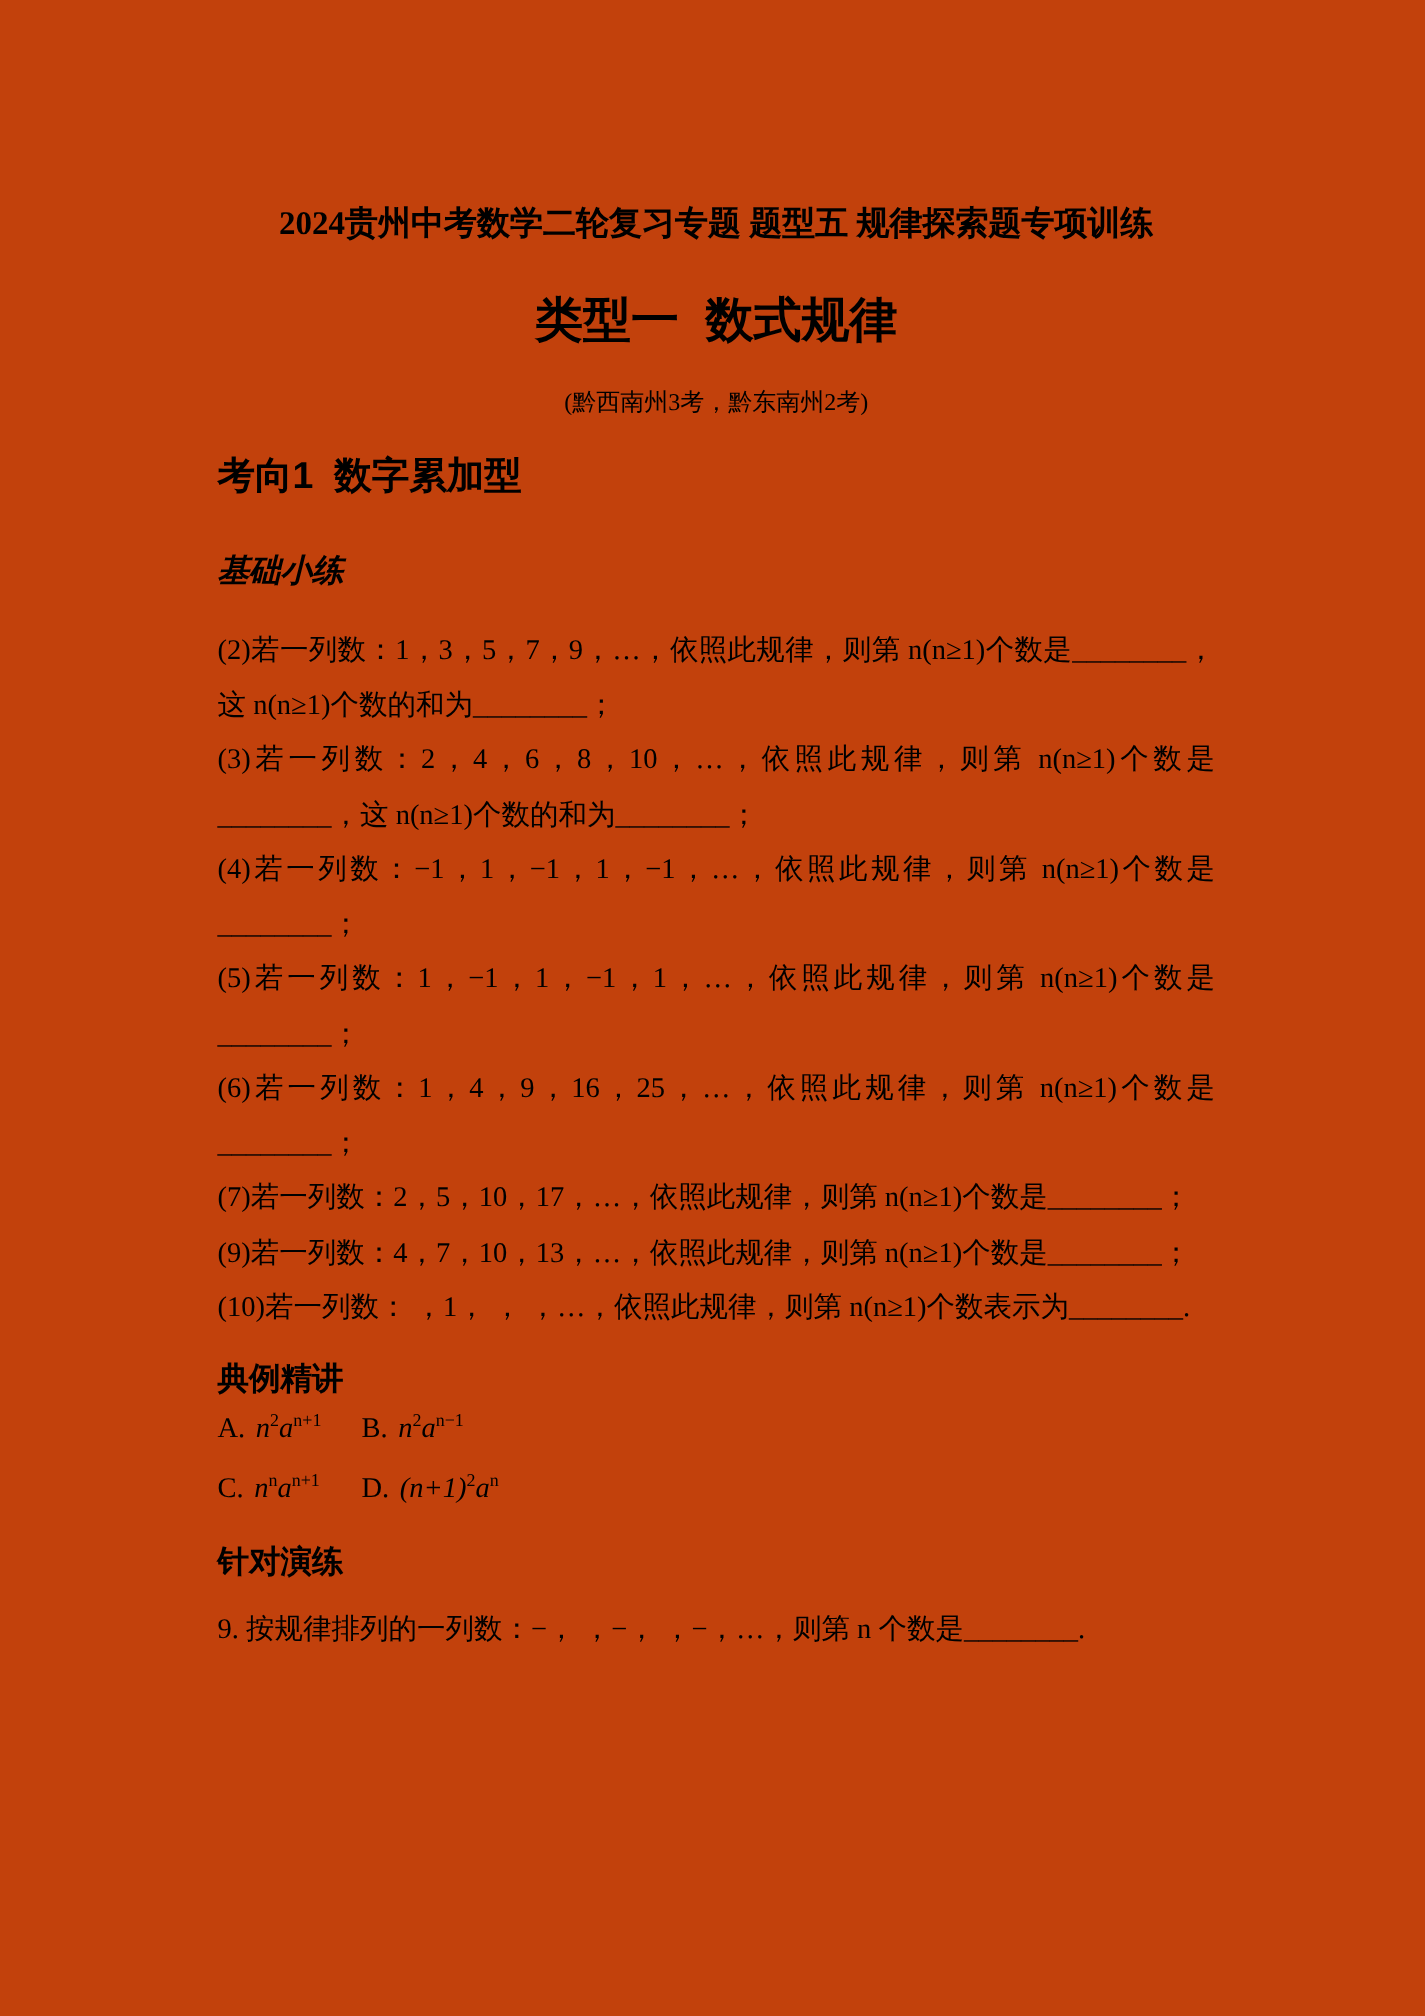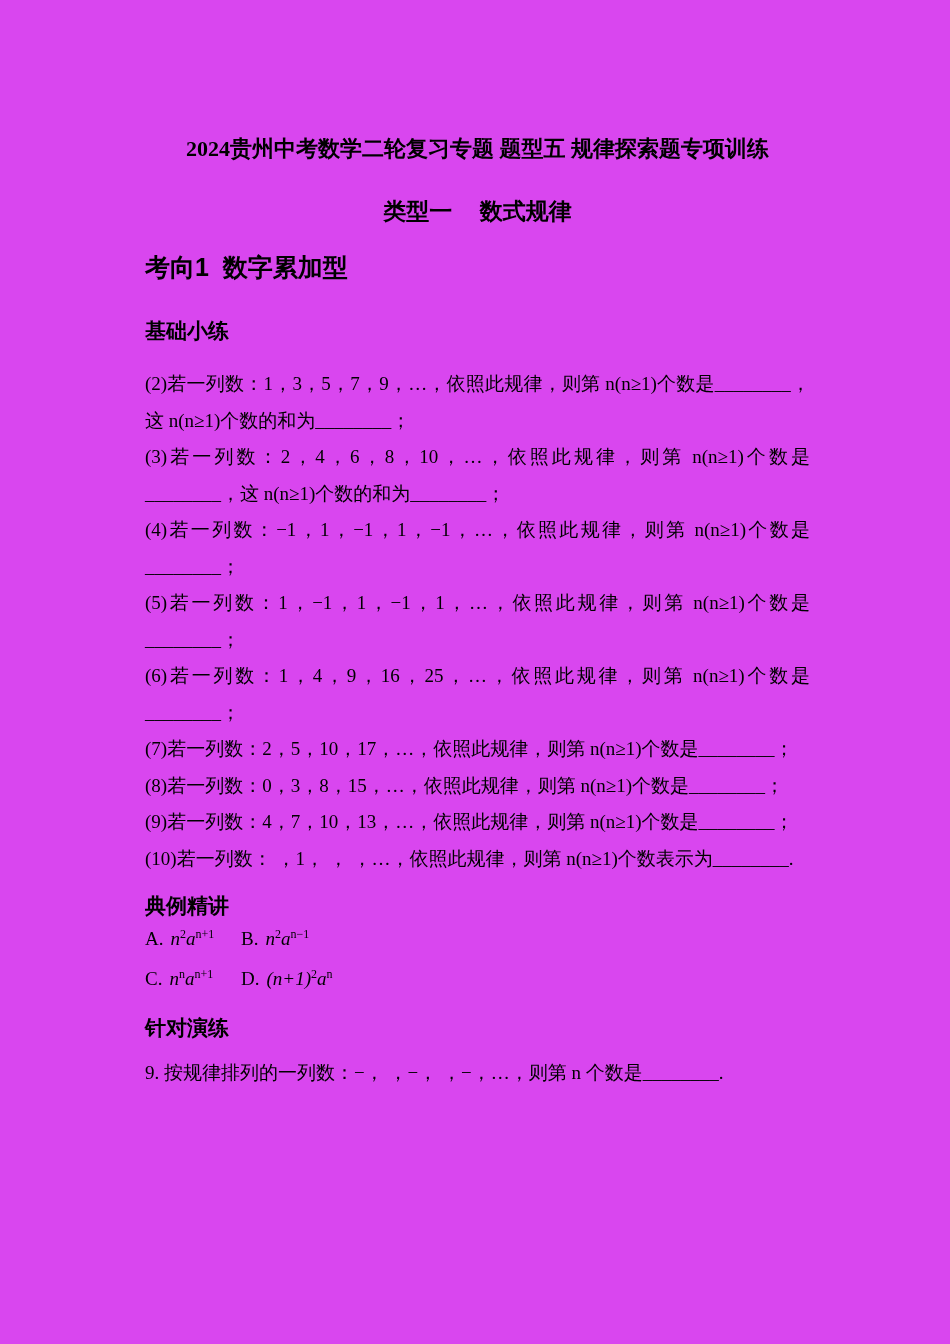--- a/index.html
+++ b/index.html
@@ -2,43 +2,43 @@
 <html><head>
 <meta charset="utf-8">
 <style>
   * { box-sizing: border-box; }
   html, body { margin: 0; padding: 0; background: #ffffff; }
   .page {
     position: relative;
     width: 950px;
     height: 1344px;
     margin: 0;
-    background: #d946ef;
+    background: #c2410c;
     color: #000000;
     padding: 136px 140px 0 145px;
     font-family: "Liberation Serif", "DejaVu Serif", serif;
     overflow: hidden;
   }
   .doc-title {
     margin: 0;
     text-align: center;
     font-size: 22px;
     line-height: 26px;
     font-weight: bold;
     white-space: pre-wrap;
     font-family: "Liberation Serif", "DejaVu Serif", serif;
   }
   .type-heading {
     margin: 34px 0 0 0;
     text-align: center;
-    font-size: 23px;
+    font-size: 32px;
     line-height: 34px;
     font-weight: bold;
     white-space: pre-wrap;
-    font-family: Liberation Mono, monospace;
+    font-family: Liberation Sans, sans-serif;
   }
   .exam-note {
     margin: 28px 0 0 0;
     text-align: center;
     font-size: 16px;
     line-height: 22px;
     white-space: pre-wrap;
   }
   .focus-heading {
     margin: 22px 0 0 0;
@@ -49,21 +49,21 @@
     white-space: pre-wrap;
     font-family: "Liberation Sans", "DejaVu Sans", sans-serif;
   }
   .section-heading {
     margin: 0;
     font-size: 21px;
     line-height: 26px;
     font-weight: bold;
     font-family: "Liberation Sans", "DejaVu Sans", sans-serif;
   }
-  .heading-basic { margin-top: 36px; }
+  .heading-basic { margin-top: 36px; font-style: italic; }
   .heading-example { margin-top: 16px; }
   .heading-targeted { margin-top: 16px; }
   .items { margin-top: 22px; }
   .items p {
     margin: 0;
     font-size: 19px;
     line-height: 36.5px;
     text-align: justify;
     white-space: pre-wrap;
   }
@@ -97,33 +97,33 @@
 </style>
 </head>
 <body>
 
 <div class="page">
 
   <h1 class="doc-title">2024贵州中考数学二轮复习专题 题型五 规律探索题专项训练</h1>
 
   <h2 class="type-heading">类型一  数式规律</h2>
 
+  <p class="exam-note">(黔西南州3考，黔东南州2考)</p>
 
   <h2 class="focus-heading">考向1  数字累加型</h2>
 
   <h3 class="section-heading heading-basic">基础小练</h3>
 
   <div class="items">
     <p>(2)若一列数：1，3，5，7，9，…，依照此规律，则第 n(n≥1)个数是________，这 n(n≥1)个数的和为________；</p>
     <p>(3)若一列数：2，4，6，8，10，…，依照此规律，则第 n(n≥1)个数是________，这 n(n≥1)个数的和为________；</p>
     <p>(4)若一列数：−1，1，−1，1，−1，…，依照此规律，则第 n(n≥1)个数是________；</p>
     <p>(5)若一列数：1，−1，1，−1，1，…，依照此规律，则第 n(n≥1)个数是________；</p>
     <p>(6)若一列数：1，4，9，16，25，…，依照此规律，则第 n(n≥1)个数是________；</p>
     <p>(7)若一列数：2，5，10，17，…，依照此规律，则第 n(n≥1)个数是________；</p>
-    <p>(8)若一列数：0，3，8，15，…，依照此规律，则第 n(n≥1)个数是________；</p>
     <p>(9)若一列数：4，7，10，13，…，依照此规律，则第 n(n≥1)个数是________；</p>
     <p>(10)若一列数： ，1， ， ，…，依照此规律，则第 n(n≥1)个数表示为________.</p>
   </div>
 
   <h3 class="section-heading heading-example">典例精讲</h3>
 
 
   <div class="options">
     <div class="option"><span class="opt-label">A.</span><span class="var">n</span><sup>2</sup><span class="var">a</span><sup>n+1</sup></div>
     <div class="option"><span class="opt-label">B.</span><span class="var">n</span><sup>2</sup><span class="var">a</span><sup>n−1</sup></div>

